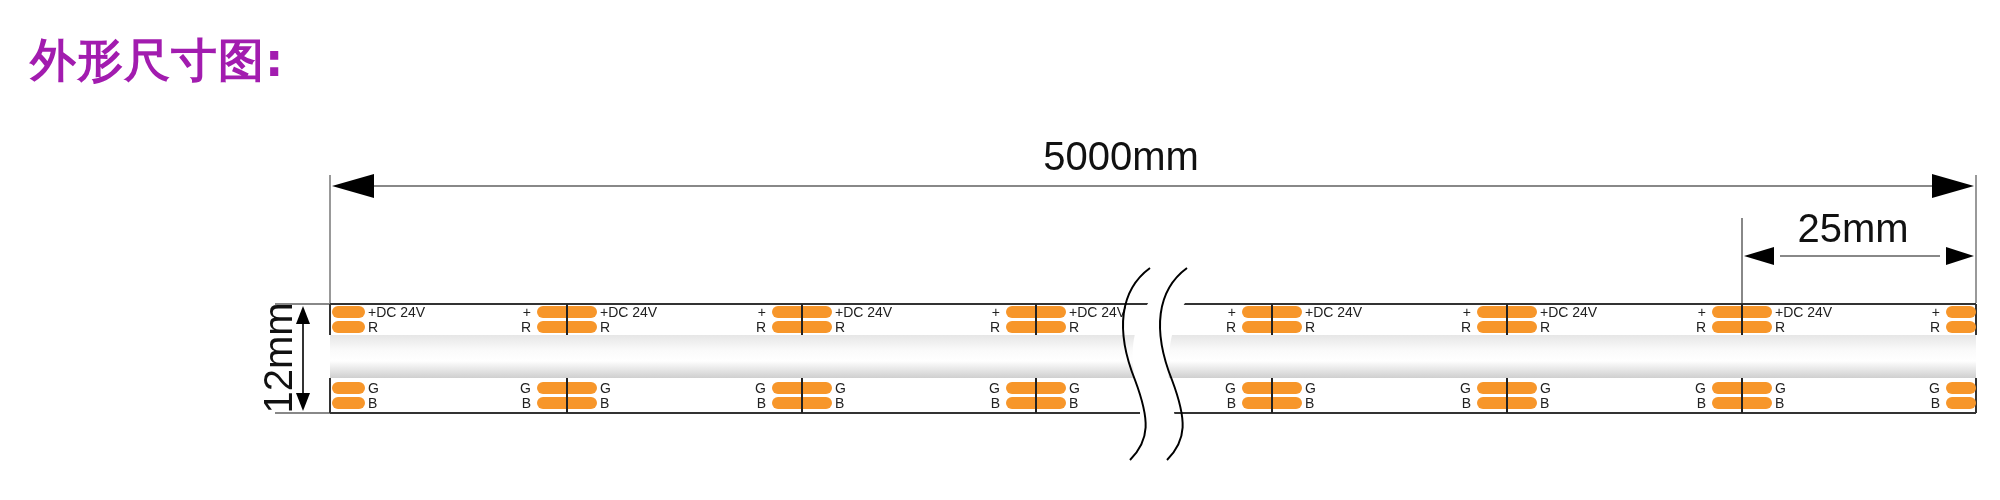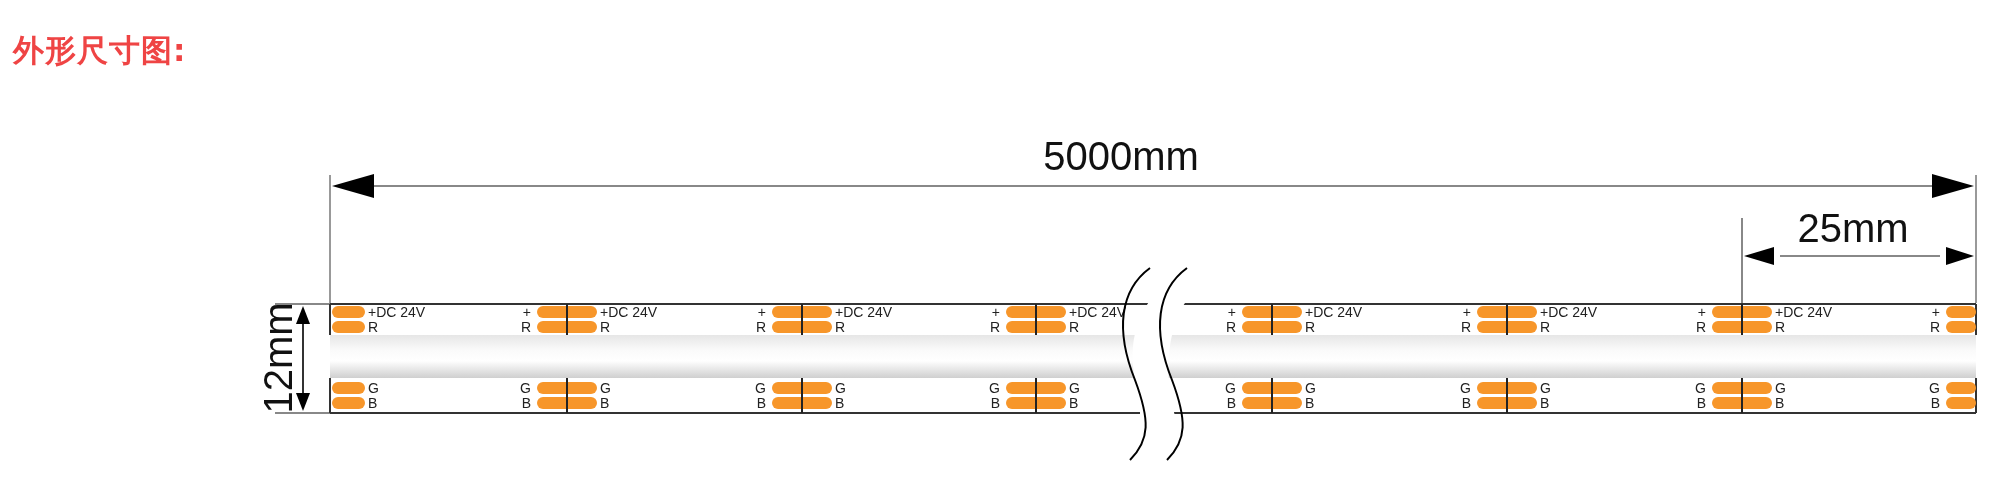--- a/index.html
+++ b/index.html
@@ -1,19 +1,19 @@
 <!DOCTYPE html>
 <html><head>
 <meta charset="utf-8">
 <style>
   html, body { margin: 0; padding: 0; background: #ffffff; }
   body { width: 2000px; height: 500px; position: relative; overflow: hidden;
          font-family: "Liberation Sans", "DejaVu Sans", sans-serif; }
-  .title { position: absolute; left: 13px; top: 30px; font-size: 31px; font-weight: bold;
-           color: #ef4444; font-family: "DejaVu Sans", sans-serif; letter-spacing: 1px; }
+  .title { position: absolute; left: 30px; top: 30px; font-size: 46px; font-weight: bold;
+           color: #a21caf; font-family: "DejaVu Sans", sans-serif; letter-spacing: 1px; }
   svg { position: absolute; left: 0; top: 0; }
   .dim-text { font-family: "Liberation Sans", sans-serif; fill: #111; }
   .pad-label { font-family: "Liberation Sans", sans-serif; font-size: 14px; fill: #222; }
 </style>
 </head>
 <body>
 
 <div class="title">外形尺寸图:</div>
 
 <svg id="diagram" width="2000" height="500" viewBox="0 0 2000 500" xmlns="http://www.w3.org/2000/svg">

